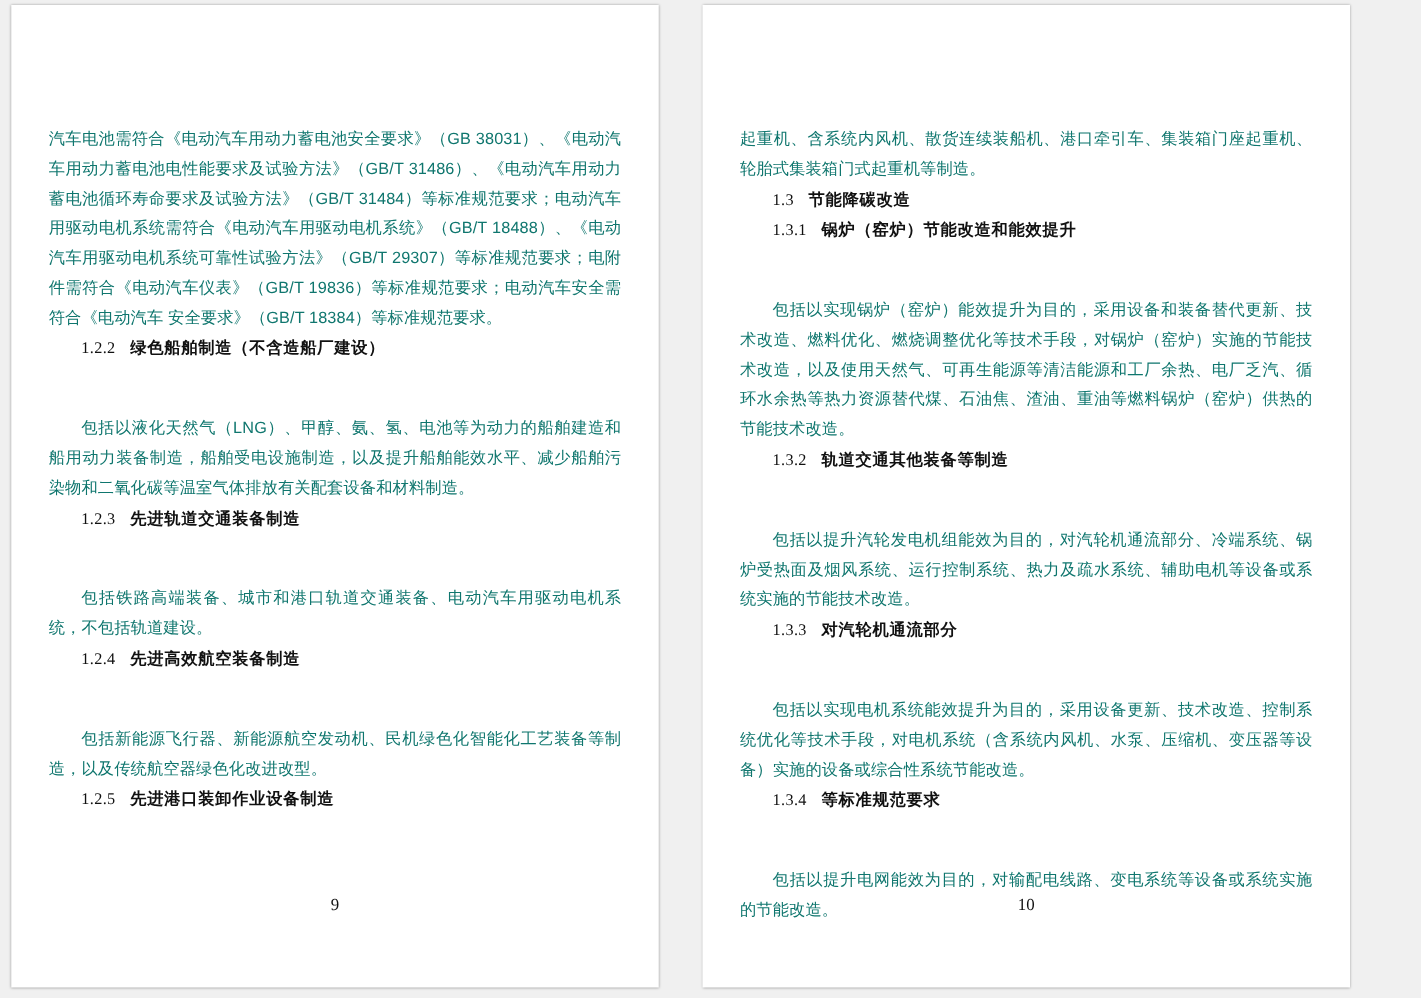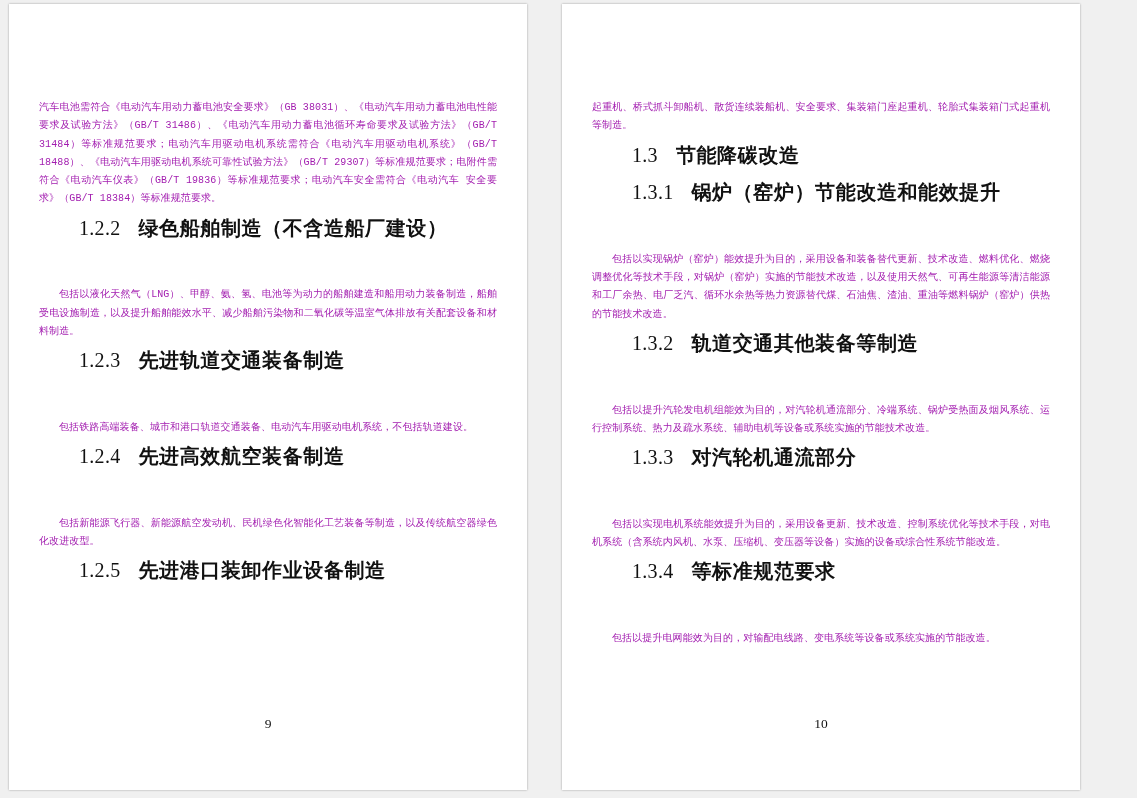--- a/index.html
+++ b/index.html
@@ -37,32 +37,32 @@
     position: absolute;
     left: 0;
     right: 0;
     top: 95px;
     padding: 0 30px;
     box-sizing: border-box;
   }
 
   p.para {
     margin: 0 0 1px 0;
-    font-size: 10px;
+    font-size: 13px;
     line-height: 1.83;
-    color: #a21caf;
+    color: #0f766e;
     text-align: justify;
     text-justify: inter-ideograph;
     letter-spacing: 0.1px;
-    font-family: Liberation Mono, monospace;
+    font-family: Liberation Sans, sans-serif;
   }
   p.indent { text-indent: 2em; margin-top: 40px; }
   p.heading {
     margin: 0 0 1px 0;
-    font-size: 20px;
+    font-size: 13px;
     line-height: 1.83;
     color: #111111;
     text-indent: 2em;
     letter-spacing: 0.1px;
   }
   p.heading .num {
     letter-spacing: 0.3px;
   }
   p.heading .htext {
     font-weight: 700;
@@ -96,21 +96,21 @@
       <p class="para indent">包括铁路高端装备、城市和港口轨道交通装备、电动汽车用驱动电机系统，不包括轨道建设。</p>
       <p class="heading lvl2"><span class="num">1.2.4</span><span class="htext">先进高效航空装备制造</span></p>
       <p class="para indent">包括新能源飞行器、新能源航空发动机、民机绿色化智能化工艺装备等制造，以及传统航空器绿色化改进改型。</p>
       <p class="heading lvl2"><span class="num">1.2.5</span><span class="htext">先进港口装卸作业设备制造</span></p>
     </div>
     <div class="page-number">9</div>
   </div>
 
   <div class="page page-right">
     <div class="page-body">
-      <p class="para">起重机、桥式抓斗卸船机、散货连续装船机、安全要求、集装箱门座起重机、轮胎式集装箱门式起重机等制造。</p>
+      <p class="para">起重机、含系统内风机、散货连续装船机、港口牵引车、集装箱门座起重机、轮胎式集装箱门式起重机等制造。</p>
       <p class="heading"><span class="num">1.3</span><span class="htext">节能降碳改造</span></p>
       <p class="heading lvl2"><span class="num">1.3.1</span><span class="htext">锅炉（窑炉）节能改造和能效提升</span></p>
       <p class="para indent">包括以实现锅炉（窑炉）能效提升为目的，采用设备和装备替代更新、技术改造、燃料优化、燃烧调整优化等技术手段，对锅炉（窑炉）实施的节能技术改造，以及使用天然气、可再生能源等清洁能源和工厂余热、电厂乏汽、循环水余热等热力资源替代煤、石油焦、渣油、重油等燃料锅炉（窑炉）供热的节能技术改造。</p>
       <p class="heading lvl2"><span class="num">1.3.2</span><span class="htext">轨道交通其他装备等制造</span></p>
       <p class="para indent">包括以提升汽轮发电机组能效为目的，对汽轮机通流部分、冷端系统、锅炉受热面及烟风系统、运行控制系统、热力及疏水系统、辅助电机等设备或系统实施的节能技术改造。</p>
       <p class="heading lvl2"><span class="num">1.3.3</span><span class="htext">对汽轮机通流部分</span></p>
       <p class="para indent">包括以实现电机系统能效提升为目的，采用设备更新、技术改造、控制系统优化等技术手段，对电机系统（含系统内风机、水泵、压缩机、变压器等设备）实施的设备或综合性系统节能改造。</p>
       <p class="heading lvl2"><span class="num">1.3.4</span><span class="htext">等标准规范要求</span></p>
       <p class="para indent">包括以提升电网能效为目的，对输配电线路、变电系统等设备或系统实施的节能改造。</p>
     </div>

